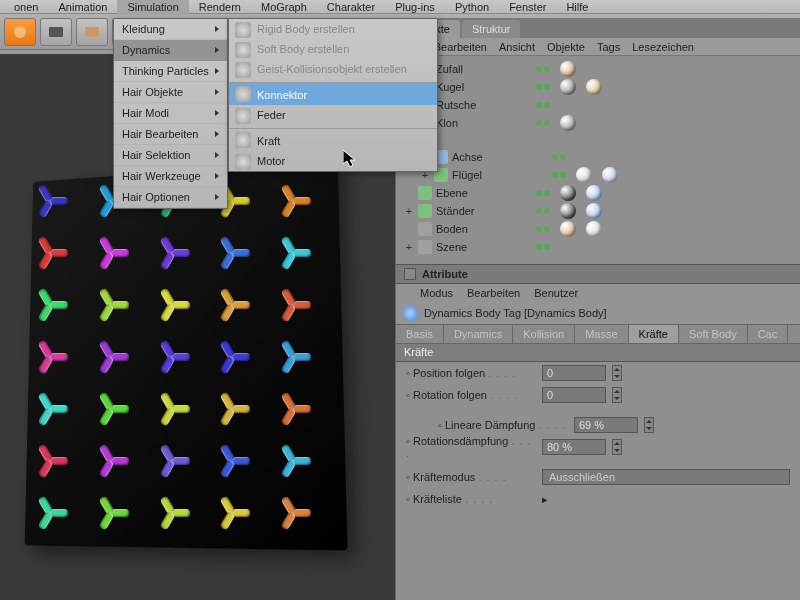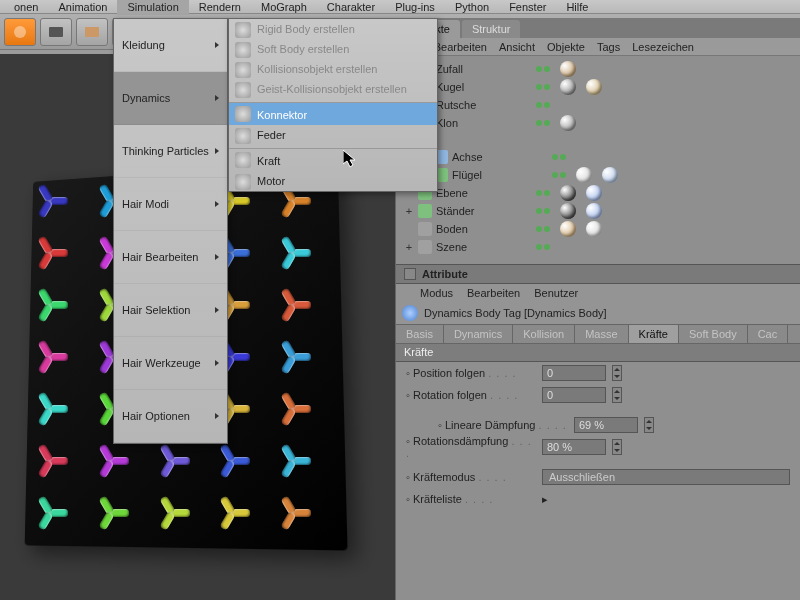--- a/index.html
+++ b/index.html
@@ -12,21 +12,21 @@
 .tbtn.orange{background:linear-gradient(#ff9a3a,#e87810)}
 .viewport{position:absolute;left:0;top:54px;width:395px;height:546px;background:#3a3a3a}
 .board{position:absolute;left:20px;top:110px;width:320px;height:380px;background:linear-gradient(135deg,#1a1a1a,#000);transform:perspective(900px) rotateX(8deg) rotateY(-12deg);border-radius:4px;box-shadow:8px 8px 20px rgba(0,0,0,.5)}
 .grid3d{position:absolute;left:30px;top:125px;width:300px;height:360px;display:grid;grid-template-columns:repeat(5,1fr);grid-template-rows:repeat(7,1fr);gap:4px}
 .spin{position:relative;width:44px;height:44px}
 .spin::before,.spin::after,.spin i{content:"";position:absolute;left:50%;top:50%;width:18px;height:8px;border-radius:4px;transform-origin:0 50%}
 .spin::before{transform:translate(-2px,-4px) rotate(0deg)}
 .spin::after{transform:translate(-2px,-4px) rotate(120deg)}
 .spin i{display:block;transform:translate(-2px,-4px) rotate(240deg)}
 .dropdown{position:absolute;left:113px;top:18px;width:115px;background:linear-gradient(#c8c8c8,#b6b6b6);border:1px solid #666;box-shadow:2px 2px 6px rgba(0,0,0,.4);z-index:10}
-.dropdown .it{padding:20px 8px;display:flex;justify-content:space-between;align-items:center;border-bottom:1px solid rgba(0,0,0,.05)}
+.dropdown .it{padding:4px 8px;display:flex;justify-content:space-between;align-items:center;border-bottom:1px solid rgba(0,0,0,.05)}
 .dropdown .it.hl{background:#949494}
 .arrow{border-left:4px solid #333;border-top:3px solid transparent;border-bottom:3px solid transparent;width:0;height:0}
 .submenu{position:absolute;left:228px;top:18px;width:210px;background:linear-gradient(#c8c8c8,#b6b6b6);border:1px solid #666;box-shadow:2px 2px 6px rgba(0,0,0,.4);z-index:11}
 .submenu .it{padding:4px 8px 4px 28px;position:relative;color:#888}
 .submenu .it.sep{border-top:1px solid #999;margin-top:3px;padding-top:6px}
 .submenu .it.en{color:#222}
 .submenu .it.hl{background:#6fa8dc;color:#fff}
 .submenu .ico{position:absolute;left:6px;top:3px;width:16px;height:16px;border-radius:3px;background:radial-gradient(#ddd,#999)}
 .rightpanel{position:absolute;right:0;top:18px;width:405px;height:582px;background:#8f8f8f;border-left:1px solid #666}
 .paneltabs{height:20px;display:flex;align-items:end;padding-left:6px;gap:2px;background:#7a7a7a}
@@ -217,20 +217,24 @@
     </div>
     <div class="it hl">
       <span>Dynamics</span>
       <span class="arrow"></span>
     </div>
     <div class="it">
       <span>Thinking Particles</span>
       <span class="arrow"></span>
     </div>
     <div class="it">
+      <span>Hair Objekte</span>
+      <span class="arrow"></span>
+    </div>
+    <div class="it">
       <span>Hair Modi</span>
       <span class="arrow"></span>
     </div>
     <div class="it">
       <span>Hair Bearbeiten</span>
       <span class="arrow"></span>
     </div>
     <div class="it">
       <span>Hair Selektion</span>
       <span class="arrow"></span>
@@ -240,21 +244,20 @@
       <span class="arrow"></span>
     </div>
     <div class="it">
       <span>Hair Optionen</span>
       <span class="arrow"></span>
     </div>
   </div>
 <div class="submenu" id="sm">
     <div class="it"><span class="ico"></span>Rigid Body erstellen</div>
     <div class="it"><span class="ico"></span>Soft Body erstellen</div>
-    <div class="it"><span class="ico"></span>Kollisionsobjekt erstellen</div>
     <div class="it"><span class="ico"></span>Geist-Kollisionsobjekt erstellen</div>
     <div class="it en hl sep"><span class="ico"></span>Konnektor</div>
     <div class="it en"><span class="ico"></span>Feder</div>
     <div class="it en sep"><span class="ico"></span>Kraft</div>
     <div class="it en"><span class="ico"></span>Motor</div>
   </div>
 
 <div class="rightpanel">
   <div class="paneltabs" id="ptabs">
       <div class="tab act">Objekte</div>

